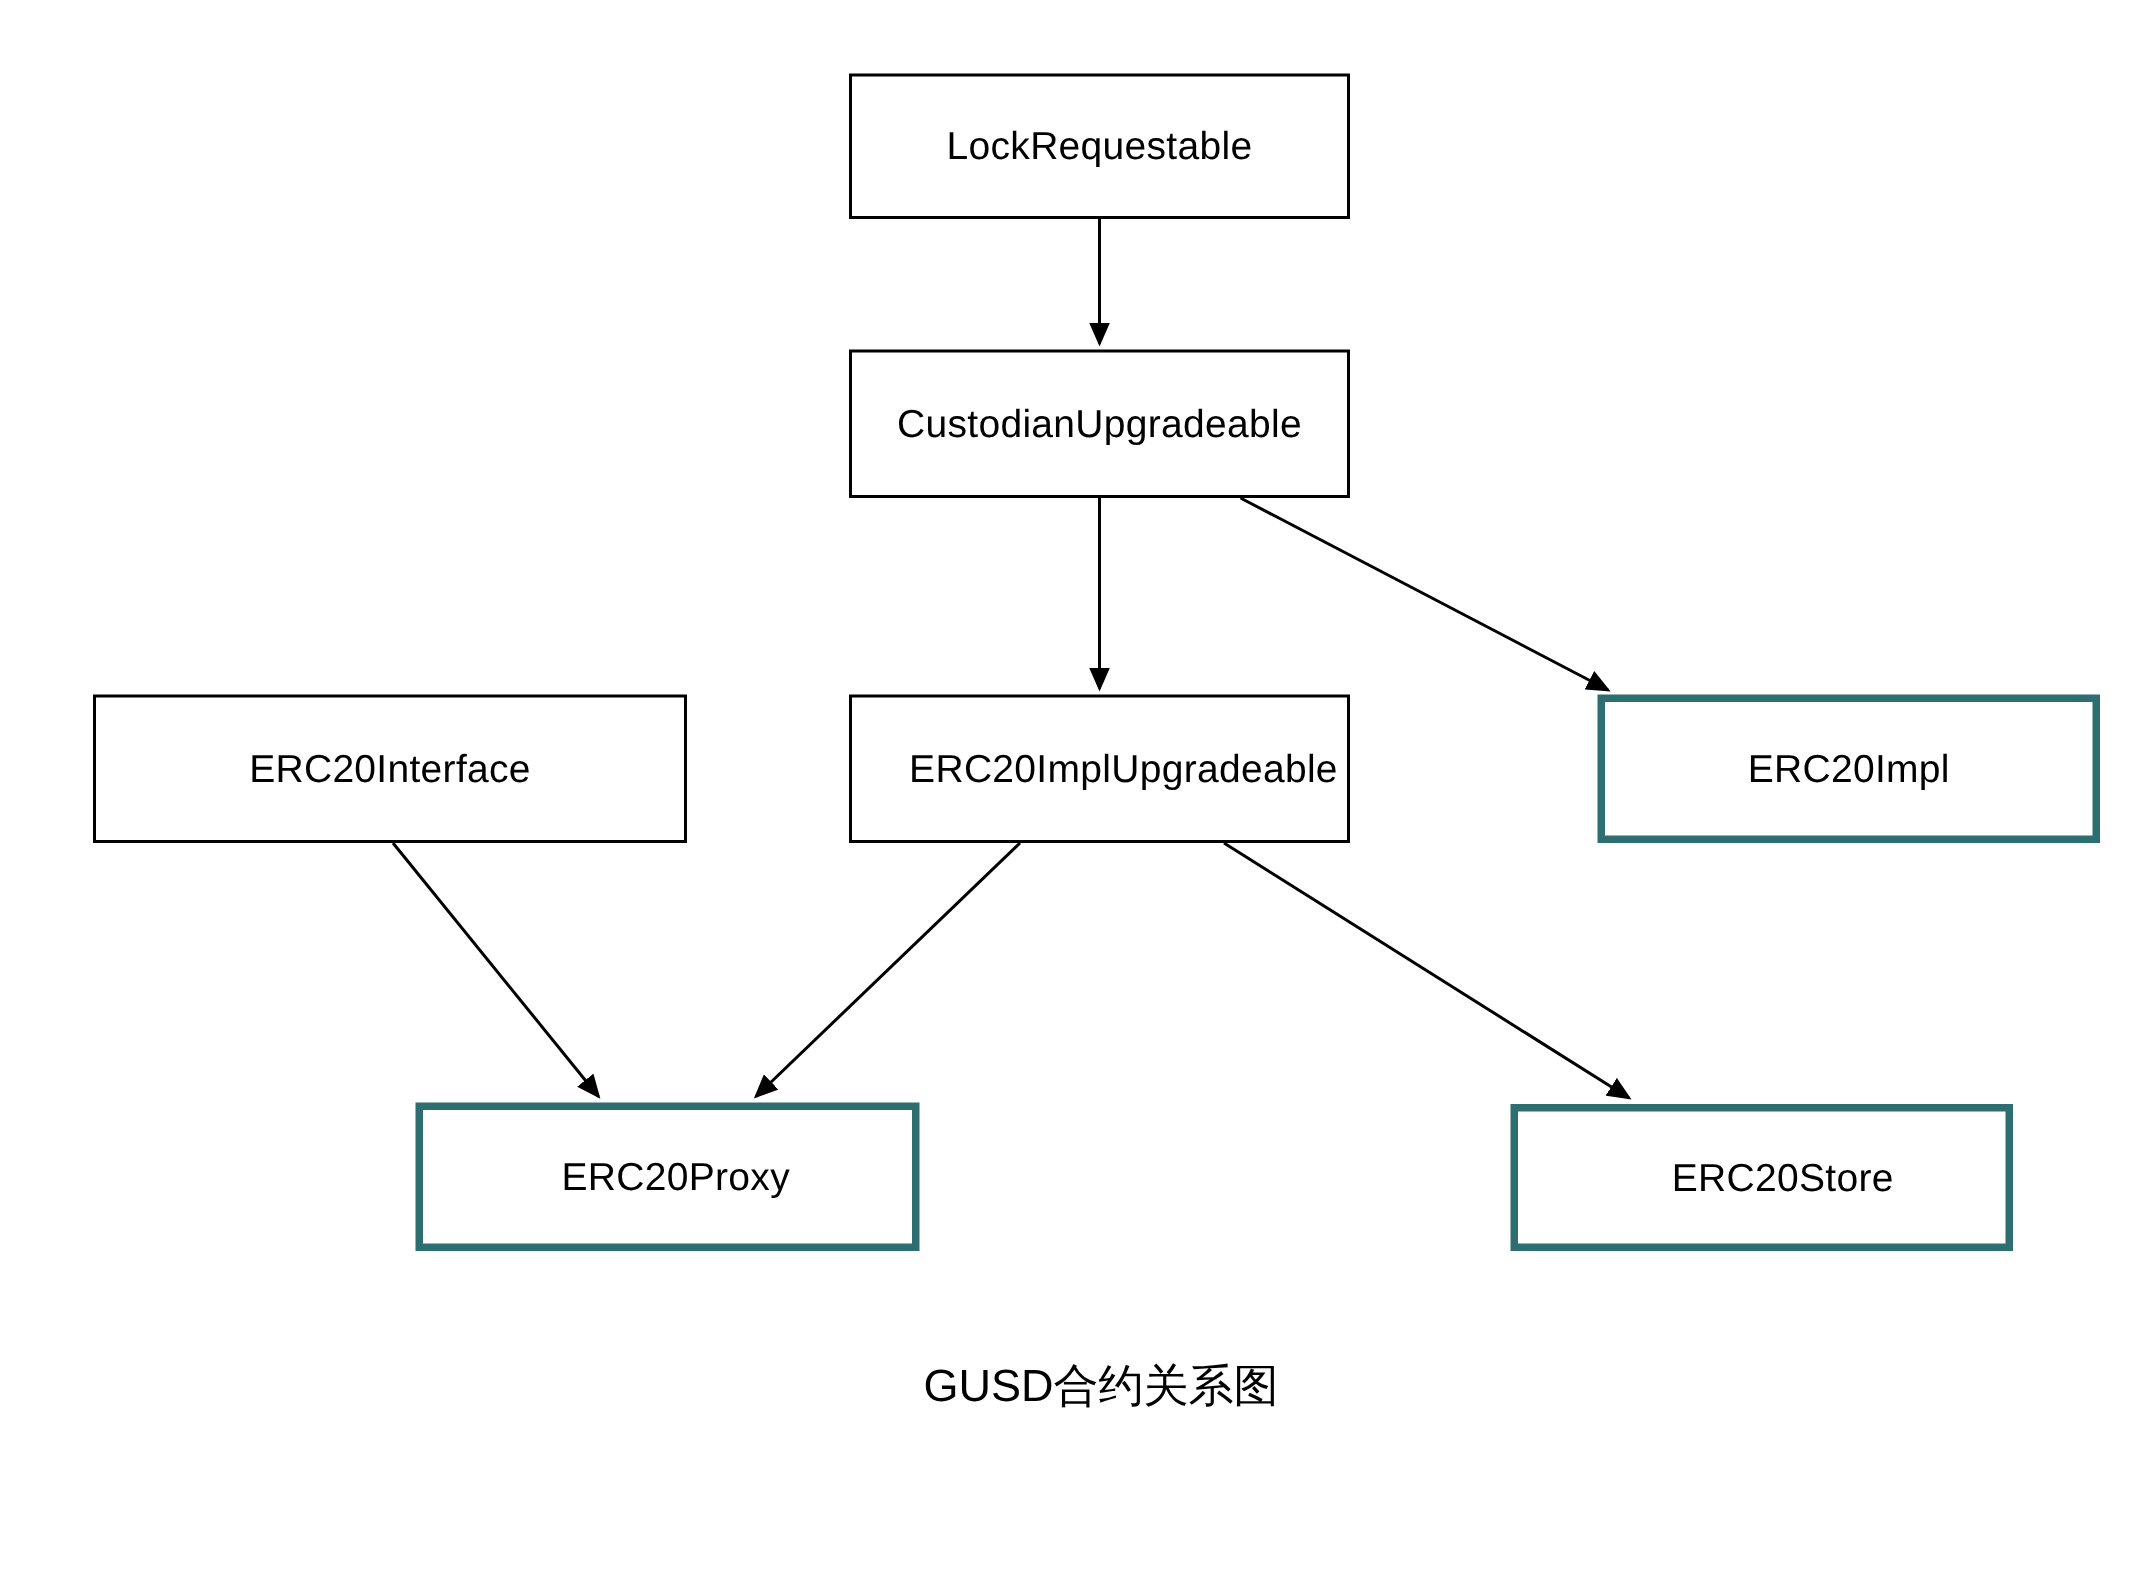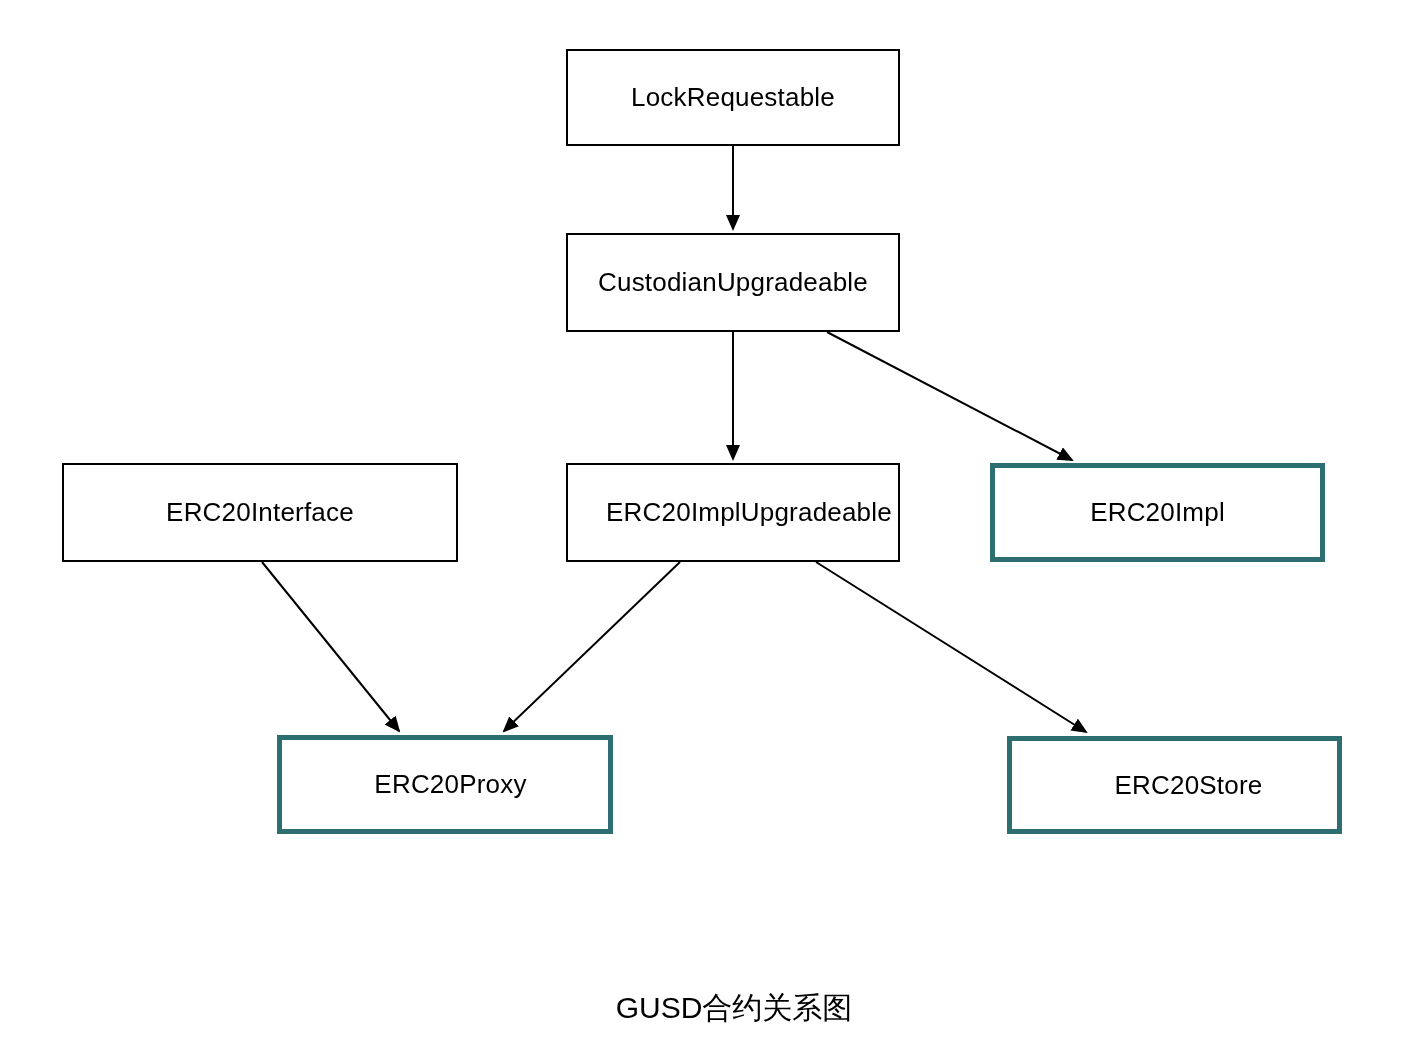--- a/index.html
+++ b/index.html
@@ -34,27 +34,27 @@
     color: #000000;
     letter-spacing: 0.2px;
   }
   .node.highlight {
     border: 5px solid #2d6e70;
   }
   #node-lock-requestable      { left: 566px;  top: 49px;  width: 334px; height: 97px; }
   #node-custodian-upgradeable { left: 566px;  top: 233px; width: 334px; height: 99px; }
   #node-erc20-interface       { left: 62px;   top: 463px; width: 396px; height: 99px; }
   #node-erc20-impl-upgradeable{ left: 566px;  top: 463px; width: 334px; height: 99px; padding-left: 32px; }
-  #node-erc20-impl            { left: 990px; top: 463px; width: 335px; height: 99px; }
+  #node-erc20-impl            { left: 1065px; top: 463px; width: 335px; height: 99px; }
   #node-erc20-proxy           { left: 277px;  top: 735px; width: 336px; height: 99px; padding-left: 11px; }
   #node-erc20-store           { left: 1007px; top: 736px; width: 335px; height: 98px; padding-left: 28px; }
   #caption {
     position: absolute;
     left: 734px;
-    top: 988px;
+    top: 904px;
     transform: translateX(-50%);
     white-space: nowrap;
     font-size: 30px;
     color: #000000;
   }
 </style>
 </head>
 <body>
 
 <div id="canvas">

